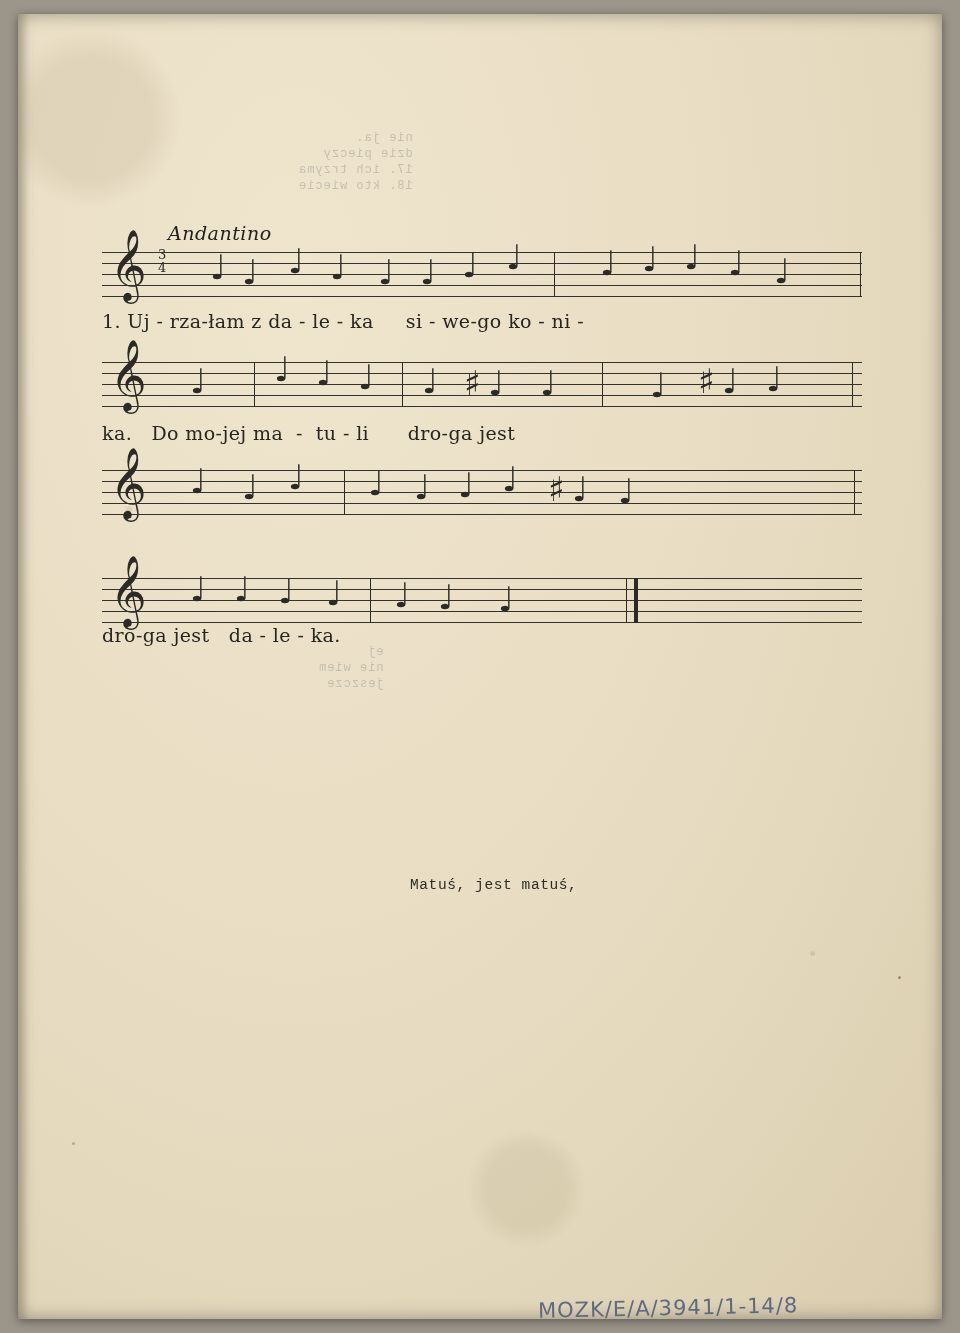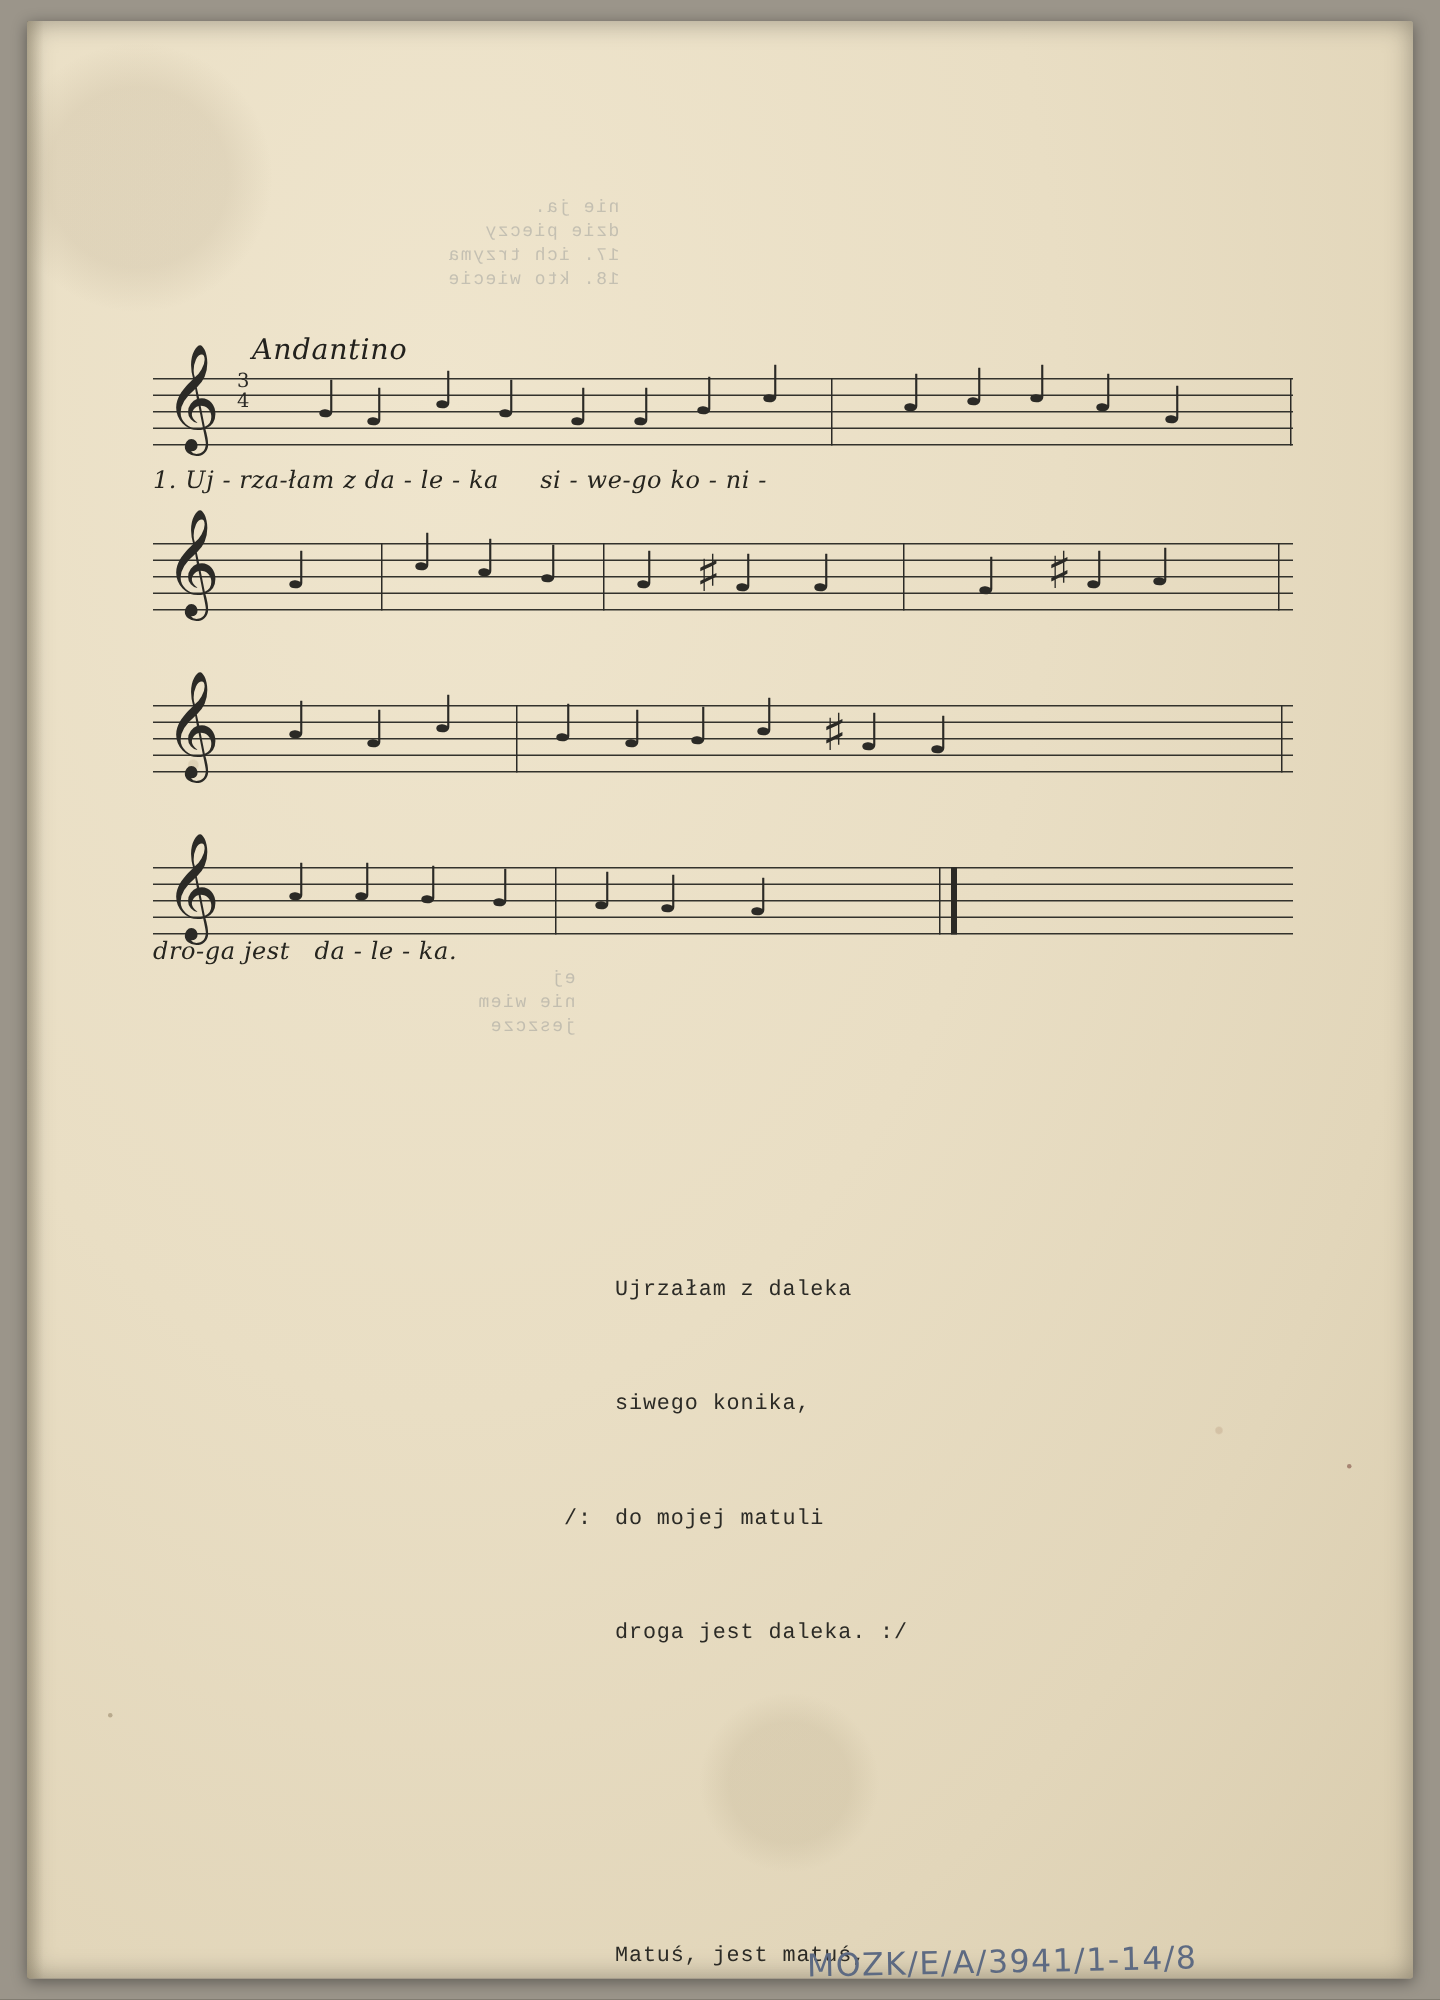--- a/index.html
+++ b/index.html
@@ -146,22 +146,21 @@
     width: 7px;
     border-left: 1px solid #2b2a26;
     border-right: 4px solid #2b2a26;
   }
 
   .lyricline {
     position: absolute;
     left: 84px;
     width: 790px;
     font-family: "DejaVu Serif", serif;
-    font-style: italic;
-    font-size: 16px;
+    font-size: 19px;
     color: #26251f;
     letter-spacing: 0.4px;
     white-space: pre;
   }
 
   
   .verses {
     position: absolute;
     left: 392px;
     top: 706px;
@@ -264,20 +263,21 @@
       <span class="note" style="left:362px; top:4px;">♯</span>
       <span class="note" style="left:386px; top:4px;">♩</span>
       <span class="note" style="left:438px; top:4px;">♩</span>
       <div class="barline" style="left:500px;"></div>
       <span class="note" style="left:548px; top:6px;">♩</span>
       <span class="note" style="left:596px; top:2px;">♯</span>
       <span class="note" style="left:620px; top:2px;">♩</span>
       <span class="note" style="left:664px; top:0px;">♩</span>
       <div class="barline" style="left:750px;"></div>
     </div>
+    <div class="lyricline" style="top:408px;">ka.   Do mo-jej ma  -  tu - li      dro-ga jest</div>
 
     <div class="stave" style="top:456px;">
       <div class="lines">
           <i></i>
           <i></i>
           <i></i>
           <i></i>
           <i></i>
         </div>
       <div class="clef">𝄞</div>
@@ -311,26 +311,20 @@
       <div class="barline" style="left:268px;"></div>
       <span class="note" style="left:292px; top:0px;">♩</span>
       <span class="note" style="left:336px; top:2px;">♩</span>
       <span class="note" style="left:396px; top:4px;">♩</span>
       <div class="endbar" style="left:524px;"></div>
     </div>
     <div class="lyricline" style="top:610px;">dro-ga jest   da - le - ka.</div>
 
     <div class="verses">
 
-      <div class="verse">
-        <div class="vline"><span class="rep"></span><span>Ujrzałam z daleka</span></div>
-        <div class="vline"><span class="rep"></span><span>siwego konika,</span></div>
-        <div class="vline"><span class="rep">/:</span><span>do mojej matuli</span></div>
-        <div class="vline"><span class="rep"></span><span>droga jest daleka. :/</span></div>
-      </div>
 
       <div class="verse">
         <div class="vline"><span class="rep"></span><span>Matuś, jest matuś,</span></div>
         
         
         
       </div>
 
       
 

